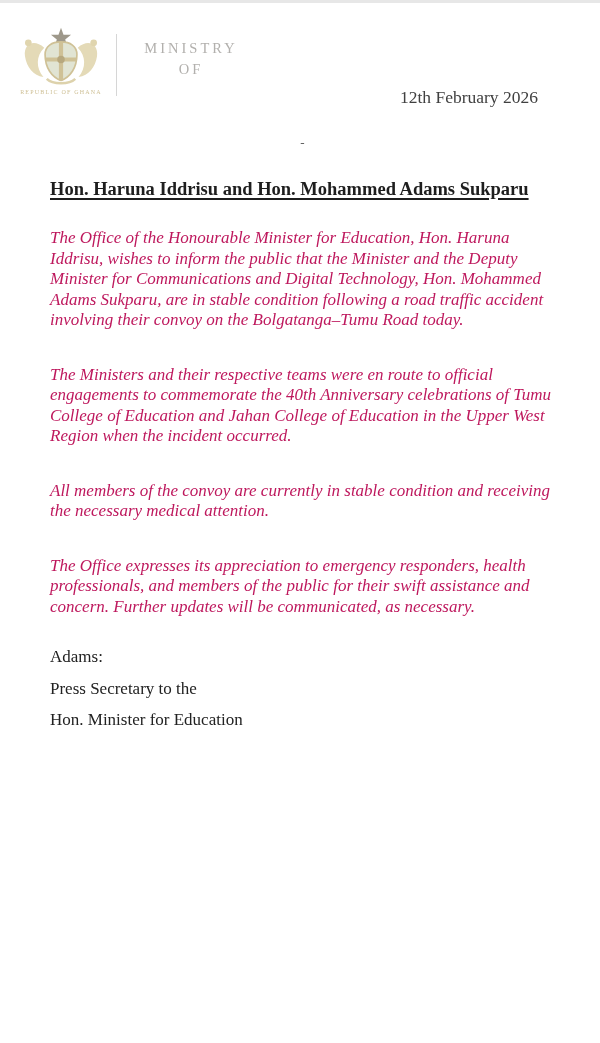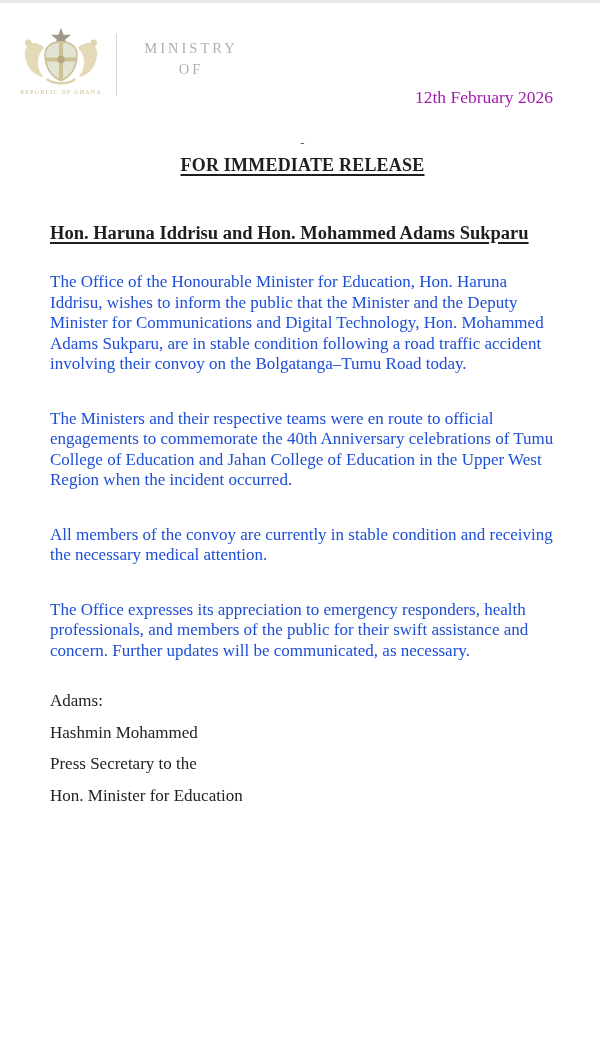--- a/index.html
+++ b/index.html
@@ -37,22 +37,22 @@
   .ministry {
     padding-top:12px;
     width:128px;
     text-align:center;
     font-size:14.5px;
     line-height:21px;
     letter-spacing:3px;
     color:#b2b0ad;
   }
   .date-line {
-    position:absolute; top:87px; right:47px;
-    font-size:17.5px; color:#a21caf;
+    position:absolute; top:87px; right:62px;
+    font-size:17.5px; color:#404040;
   }
   
   .content {
     position:absolute; top:136px; left:50px; right:45px;
   }
   .center-dash {
     text-align:center;
     font-size:13px; color:#5a5a5a;
     height:16px; line-height:14px;
   }
@@ -61,29 +61,30 @@
     text-align:center;
     font-size:18px; font-weight:bold;
     letter-spacing:0.2px;
   }
   .u {
     text-decoration:underline;
     text-decoration-thickness:1.5px;
     text-underline-offset:3px;
   }
   .headline {
-    margin-top:44px;
+    margin-top:24px;
     font-size:18.5px; font-weight:bold;
     line-height:27px;
   }
   .body-para {
     margin-top:34px;
     font-size:17px;
     line-height:20.5px;
-    color:#1d4ed8;
+    color:#be185d;
+    font-style:italic;
   }
   .body-para.first { margin-top:25px; }
   .signature { margin-top:30px; }
   .signature p {
     font-size:17px; line-height:20.5px;
     margin-bottom:11px;
     color:#222222;
   }
 </style>
 </head>
@@ -114,33 +115,29 @@
       <div>MINISTRY</div>
       <div>OF</div>
     </div>
   </header>
 
   <div class="date-line">12th February 2026</div>
 
   <main class="content">
     <div class="center-dash">-</div>
 
-    <div class="fir">
-      <span class="u">FOR IMMEDIATE RELEASE</span>
-    </div>
 
     <h1 class="headline">
       <div><span class="u">Hon. Haruna Iddrisu and Hon. Mohammed Adams Sukparu</span></div>
     </h1>
 
     <p class="body-para first">The Office of the Honourable Minister for Education, Hon. Haruna Iddrisu, wishes to inform the public that the Minister and the Deputy Minister for Communications and Digital Technology, Hon. Mohammed Adams Sukparu, are in stable condition following a road traffic accident involving their convoy on the Bolgatanga–Tumu Road today.</p>
     <p class="body-para">The Ministers and their respective teams were en route to official engagements to commemorate the 40th Anniversary celebrations of Tumu College of Education and Jahan College of Education in the Upper West Region when the incident occurred.</p>
     <p class="body-para">All members of the convoy are currently in stable condition and receiving the necessary medical attention.</p>
     <p class="body-para">The Office expresses its appreciation to emergency responders, health professionals, and members of the public for their swift assistance and concern. Further updates will be communicated, as necessary.</p>
 
     <div class="signature">
       <p>Adams:</p>
-      <p>Hashmin Mohammed</p>
       <p>Press Secretary to the</p>
       <p>Hon. Minister for Education</p>
     </div>
   </main>
 </div>
 
 </body></html>

